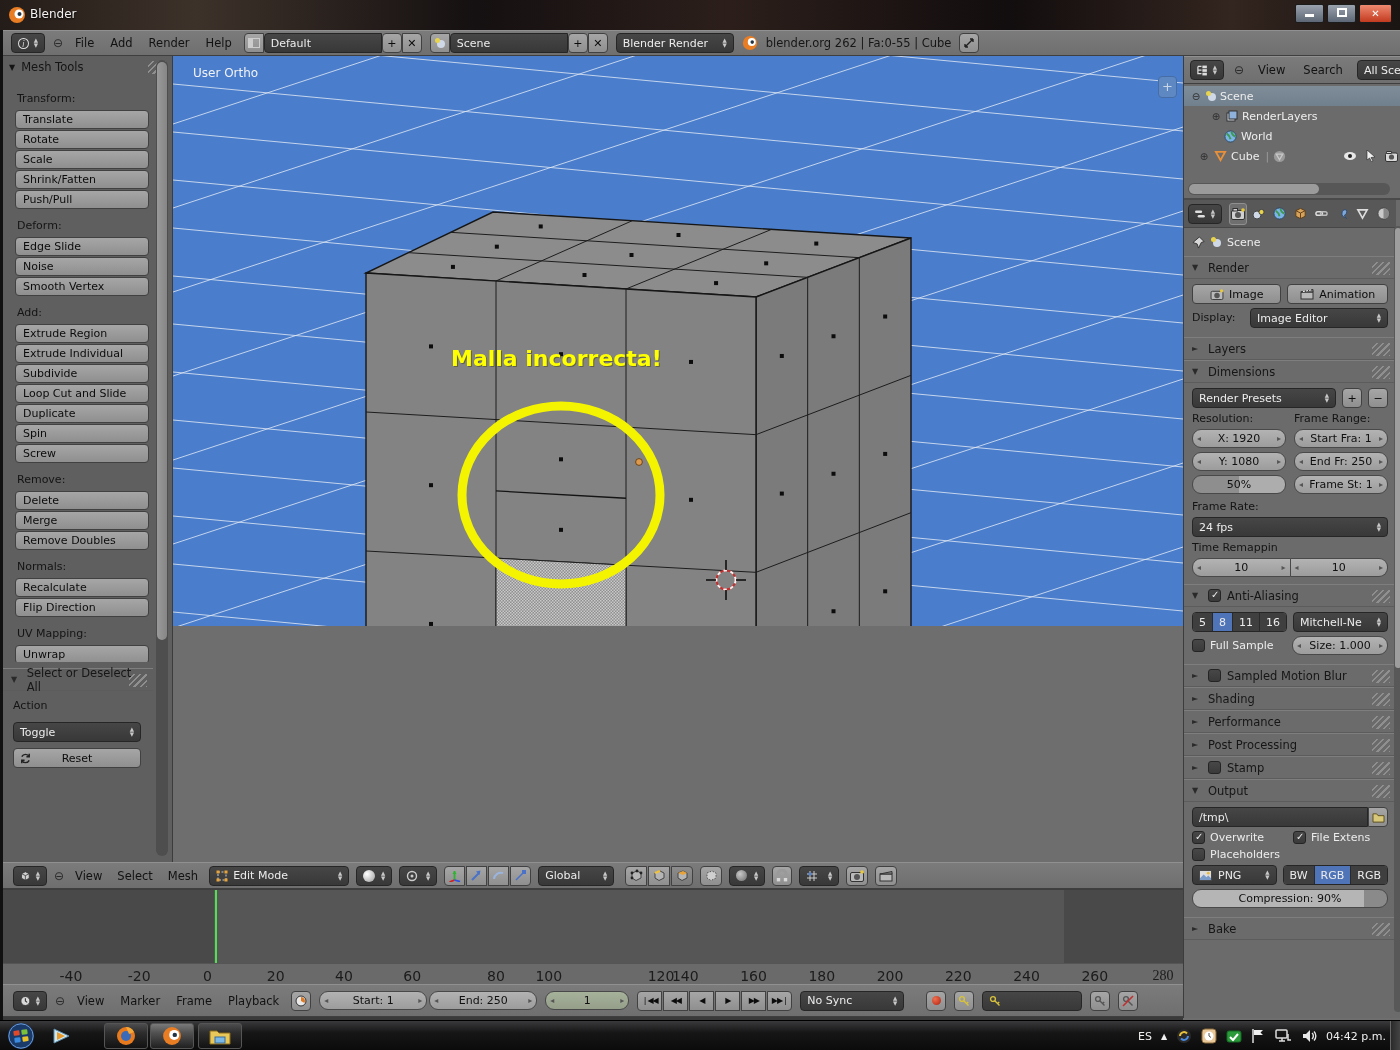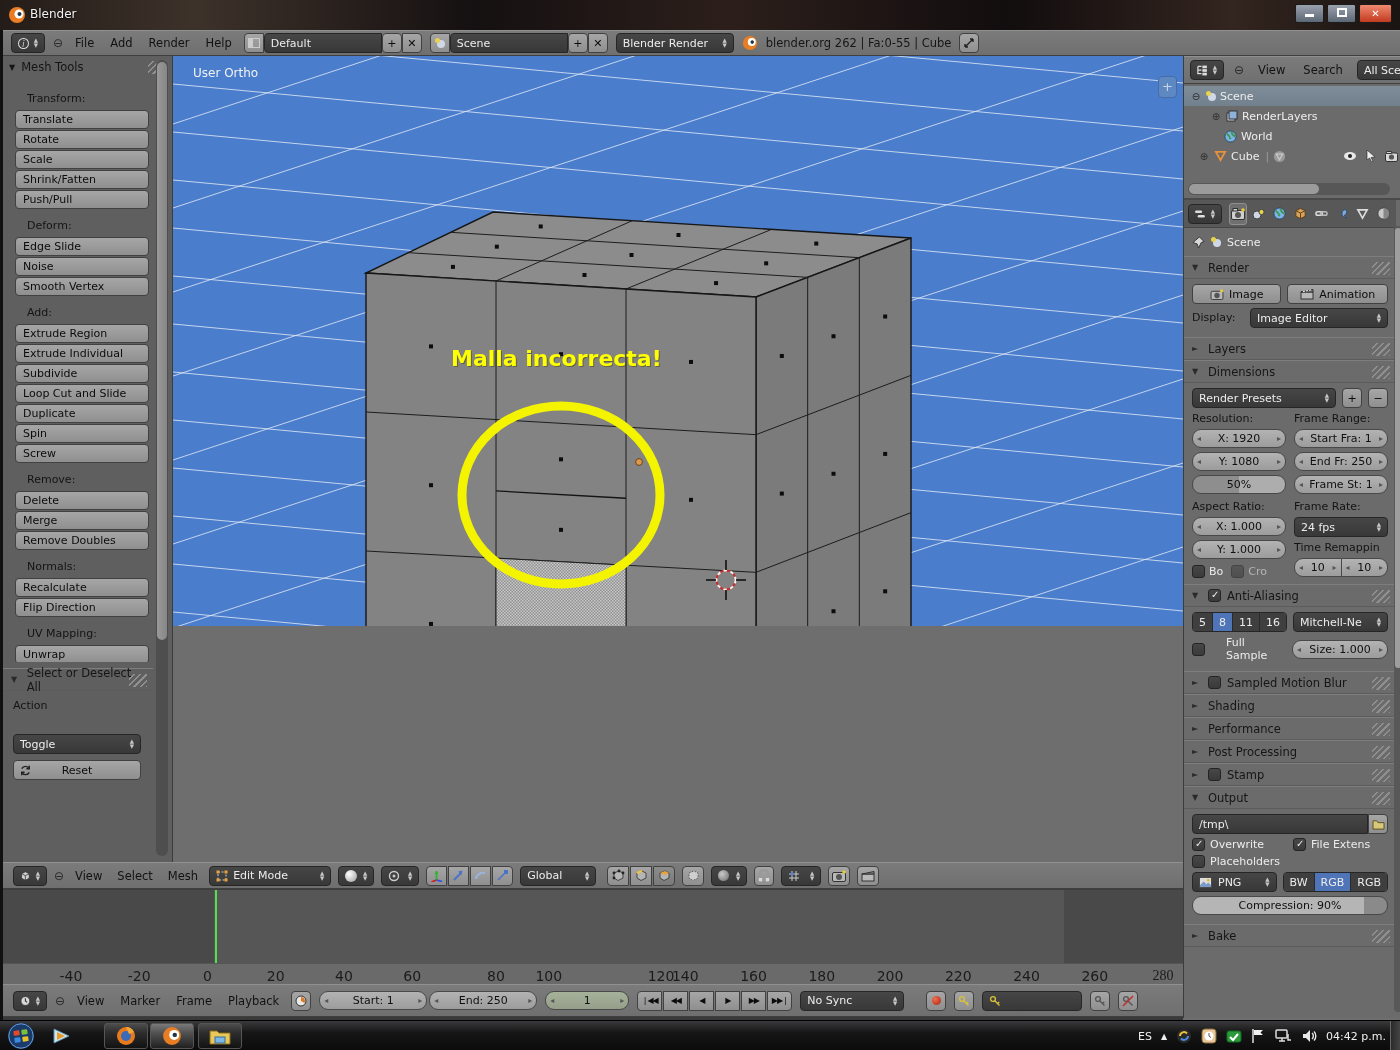--- a/index.html
+++ b/index.html
@@ -59,21 +59,21 @@
   .layout-ic{display:inline-block;width:12px;height:10px;border:1px solid #ccc;background:linear-gradient(90deg,#ccc 0 4px,transparent 4px)}
   .scene-ic{display:inline-block;width:10px;height:10px;position:relative}
   .scene-ic::before{content:"";position:absolute;left:2px;top:2px;width:8px;height:8px;border-radius:50%;background:#cfd8e6}
   .scene-ic::after{content:"";position:absolute;left:0;top:0;width:5px;height:5px;border-radius:50%;background:#e8d44c}
   #statusline{color:#161616;font-size:11.5px}
 
   
   #shelf{position:absolute;left:0;top:26px;width:170px;height:806px;background:#5f5f5f;border-right:1px solid #3c3c3c}
   #shelf-title{height:22px;display:flex;align-items:center;gap:6px;padding:0 6px;color:#151515;font-size:11.5px;position:relative}
   #shelf-sections{position:absolute;left:12px;top:26px;width:134px;height:580px;overflow:hidden}
-  .shelf-label{margin:10px 12px 3px;height:15px;color:#141414}
+  .shelf-label{margin:10px 2px 3px;height:15px;color:#141414}
   .shelf-btn{display:flex;width:100%;height:19px;margin-bottom:1px;border-radius:4px;align-items:center}
   #select-panel{position:absolute;left:0;top:612px;width:150px}
   #select-panel .body{padding:8px 10px}
   #shelf-scroll{position:absolute;right:4px;top:4px;width:12px;height:796px;background:#4e4e4e;border-radius:6px}
   #shelf-scroll .thumb{position:absolute;left:1px;top:2px;width:10px;height:578px;border-radius:5px;background:linear-gradient(90deg,#9a9a9a,#868686)}
 
   
   #viewport{position:absolute;left:170px;top:26px;width:1010px;height:570px;background:#4a7ecd;overflow:hidden}
   #vp-svg{position:absolute;left:0;top:0}
   .vp-label{position:absolute;color:#f2f2f2;font-size:12px}
@@ -231,21 +231,21 @@
         <div class="shelf-label">UV Mapping:</div>
         <button class="btn shelf-btn">Unwrap</button>
       </div>
     <div id="select-panel">
       <div class="phdr" style="background:#5f5f5f">
         <span class="tri">▼</span>
         <span>Select or Deselect All</span>
         <span class="grip"></span>
       </div>
       <div class="body">
-        <div class="flabel" style="margin-bottom:20px">Action</div>
+        <div class="flabel" style="margin-bottom:8px">Action</div>
         <span class="dd" style="width:128px;margin-bottom:6px">
             <span>Toggle</span>
             <span class="updn"></span>
           </span>
         <button class="btn" style="width:128px;justify-content:center;position:relative">
           <svg width="13" height="13" viewBox="0 0 14 14" style="position:absolute;left:5px">
             <path d="M3 5 a4.5 4.5 0 0 1 8 0 M11 9 a4.5 4.5 0 0 1 -8 0" fill="none" stroke="#222" stroke-width="1.6"></path>
             <path d="M11 2 l0 3 l-3 0 M3 12 l0 -3 l3 0" fill="none" stroke="#222" stroke-width="1.6"></path>
           </svg>
           <span>Reset</span>
@@ -598,39 +598,20 @@
             <span class="pill">
                 <span>End Fr: 250</span>
               </span>
             <span class="pill">
                 <span>Frame St: 1</span>
               </span>
           </div>
         </div>
         <div class="col2" style="margin-top:4px">
           <div class="stack">
-            <span class="flabel">Aspect Ratio:</span>
-            <span class="pill">
-                <span>X: 1.000</span>
-              </span>
-            <span class="pill">
-                <span>Y: 1.000</span>
-              </span>
-            <span style="display:flex;gap:8px;align-items:center;margin-top:2px">
-              <span style="display:flex;gap:4px;align-items:center">
-                  <span class="chk"></span>
-                  <span class="wlabel">Bo</span>
-                </span>
-              <span style="display:flex;gap:4px;align-items:center;opacity:.55">
-                  <span class="chk"></span>
-                  <span class="wlabel">Cro</span>
-                </span>
-            </span>
-          </div>
-          <div class="stack">
             <span class="flabel">Frame Rate:</span>
             <span class="dd">
                 <span>24 fps</span>
                 <span class="updn"></span>
               </span>
             <span class="flabel" style="white-space:nowrap">Time Remappin</span>
             <span style="display:flex">
               <span class="pill" style="flex:1;border-radius:9px 0 0 9px">
                   <span>10</span>
                 </span>
@@ -655,21 +636,21 @@
             <span class="on">8</span>
             <span>11</span>
             <span>16</span>
           </span>
           <span class="dd" style="flex:1">
               <span>Mitchell-Ne</span>
               <span class="updn"></span>
             </span>
         </div>
         <div class="row">
-          <span style="display:flex;gap:21px;align-items:center;flex:1">
+          <span style="display:flex;gap:5px;align-items:flex-start;flex:1">
               <span class="chk"></span>
               <span class="wlabel">Full Sample</span>
             </span>
           <span class="pill" style="flex:1">
               <span>Size: 1.000</span>
             </span>
         </div>
       </div>
 
       <div class="phdr">
@@ -772,21 +753,21 @@
       <svg width="12" height="12" viewBox="0 0 14 14">
           <path d="M2 4 L7 1.5 L12 4 L12 10 L7 12.5 L2 10 Z" fill="#d0d0d0" stroke="#333"></path>
           <path d="M2 4 L7 6.5 L12 4 M7 6.5 V12.5" stroke="#333" fill="none"></path>
         </svg>
       <span class="updn"></span>
       </span>
     <span class="collapse-ic">⊖</span>
     <span class="menu-txt">View</span>
     <span class="menu-txt">Select</span>
     <span class="menu-txt">Mesh</span>
-    <span class="dd" style="width:122px">
+    <span class="dd" style="width:140px">
       <svg width="12" height="12" viewBox="0 0 12 12">
           <rect x="2" y="2" width="8" height="8" fill="none" stroke="#ccc" stroke-dasharray="2,1.5"></rect>
           <rect x="0.5" y="0.5" width="3" height="3" fill="#e8a33a"></rect>
           <rect x="8.5" y="0.5" width="3" height="3" fill="#e8a33a"></rect>
           <rect x="0.5" y="8.5" width="3" height="3" fill="#e8a33a"></rect>
           <rect x="8.5" y="8.5" width="3" height="3" fill="#e8a33a"></rect>
         </svg>
       <span>Edit Mode</span>
         <span class="updn"></span>
       </span>

